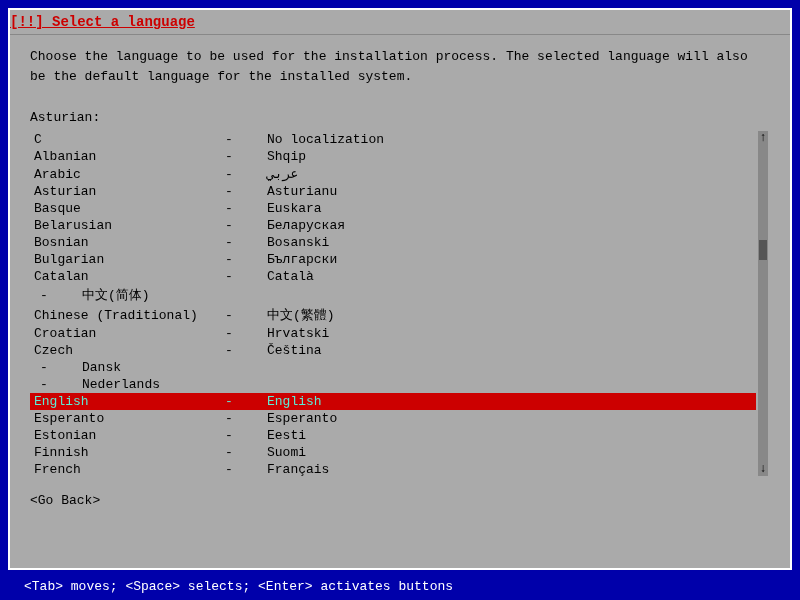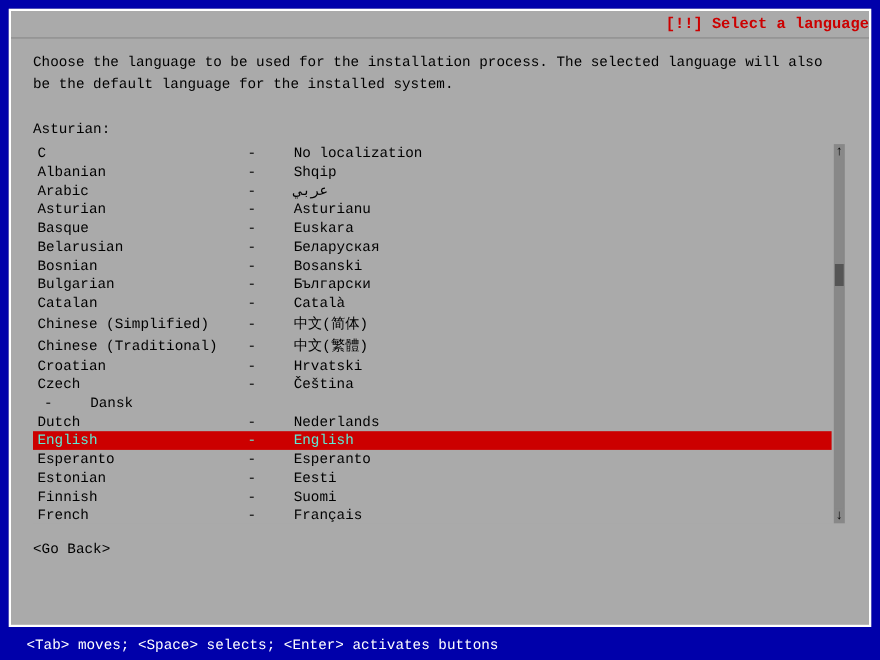--- a/index.html
+++ b/index.html
@@ -22,27 +22,28 @@
       position: absolute;
       top: 8px;
       left: 8px;
       right: 8px;
       bottom: 30px;
       background-color: #aaaaaa;
       border: 2px solid #ffffff;
     }
 
     #title-bar {
-      text-align: right;
+      text-align: left;
       background-color: #aaaaaa;
       color: #cc0000;
       padding: 4px 0;
       font-weight: bold;
       font-size: 14px;
       border-bottom: 1px solid #888;
+      text-decoration: underline;
     }
 
     #content-area {
       padding: 12px 20px 8px 20px;
       color: #000000;
     }
 
     #description {
       font-size: 13px;
       line-height: 1.5;
@@ -219,21 +220,20 @@
             <span class="lang-name">Bulgarian</span>
             <span class="lang-dash">-</span>
             <span class="lang-native">Български</span>
           </li>
           <li class="lang-item">
             <span class="lang-name">Catalan</span>
             <span class="lang-dash">-</span>
             <span class="lang-native">Català</span>
           </li>
           <li class="lang-item">
-            <span class="lang-name">Chinese (Simplified)</span>
             <span class="lang-dash">-</span>
             <span class="lang-native">中文(简体)</span>
           </li>
           <li class="lang-item">
             <span class="lang-name">Chinese (Traditional)</span>
             <span class="lang-dash">-</span>
             <span class="lang-native">中文(繁體)</span>
           </li>
           <li class="lang-item">
             <span class="lang-name">Croatian</span>
@@ -243,21 +243,20 @@
           <li class="lang-item">
             <span class="lang-name">Czech</span>
             <span class="lang-dash">-</span>
             <span class="lang-native">Čeština</span>
           </li>
           <li class="lang-item">
             <span class="lang-dash">-</span>
             <span class="lang-native">Dansk</span>
           </li>
           <li class="lang-item">
-            <span class="lang-name">Dutch</span>
             <span class="lang-dash">-</span>
             <span class="lang-native">Nederlands</span>
           </li>
           <li class="lang-item selected">
             <span class="lang-name">English</span>
             <span class="lang-dash">-</span>
             <span class="lang-native">English</span>
           </li>
           <li class="lang-item">
             <span class="lang-name">Esperanto</span>

